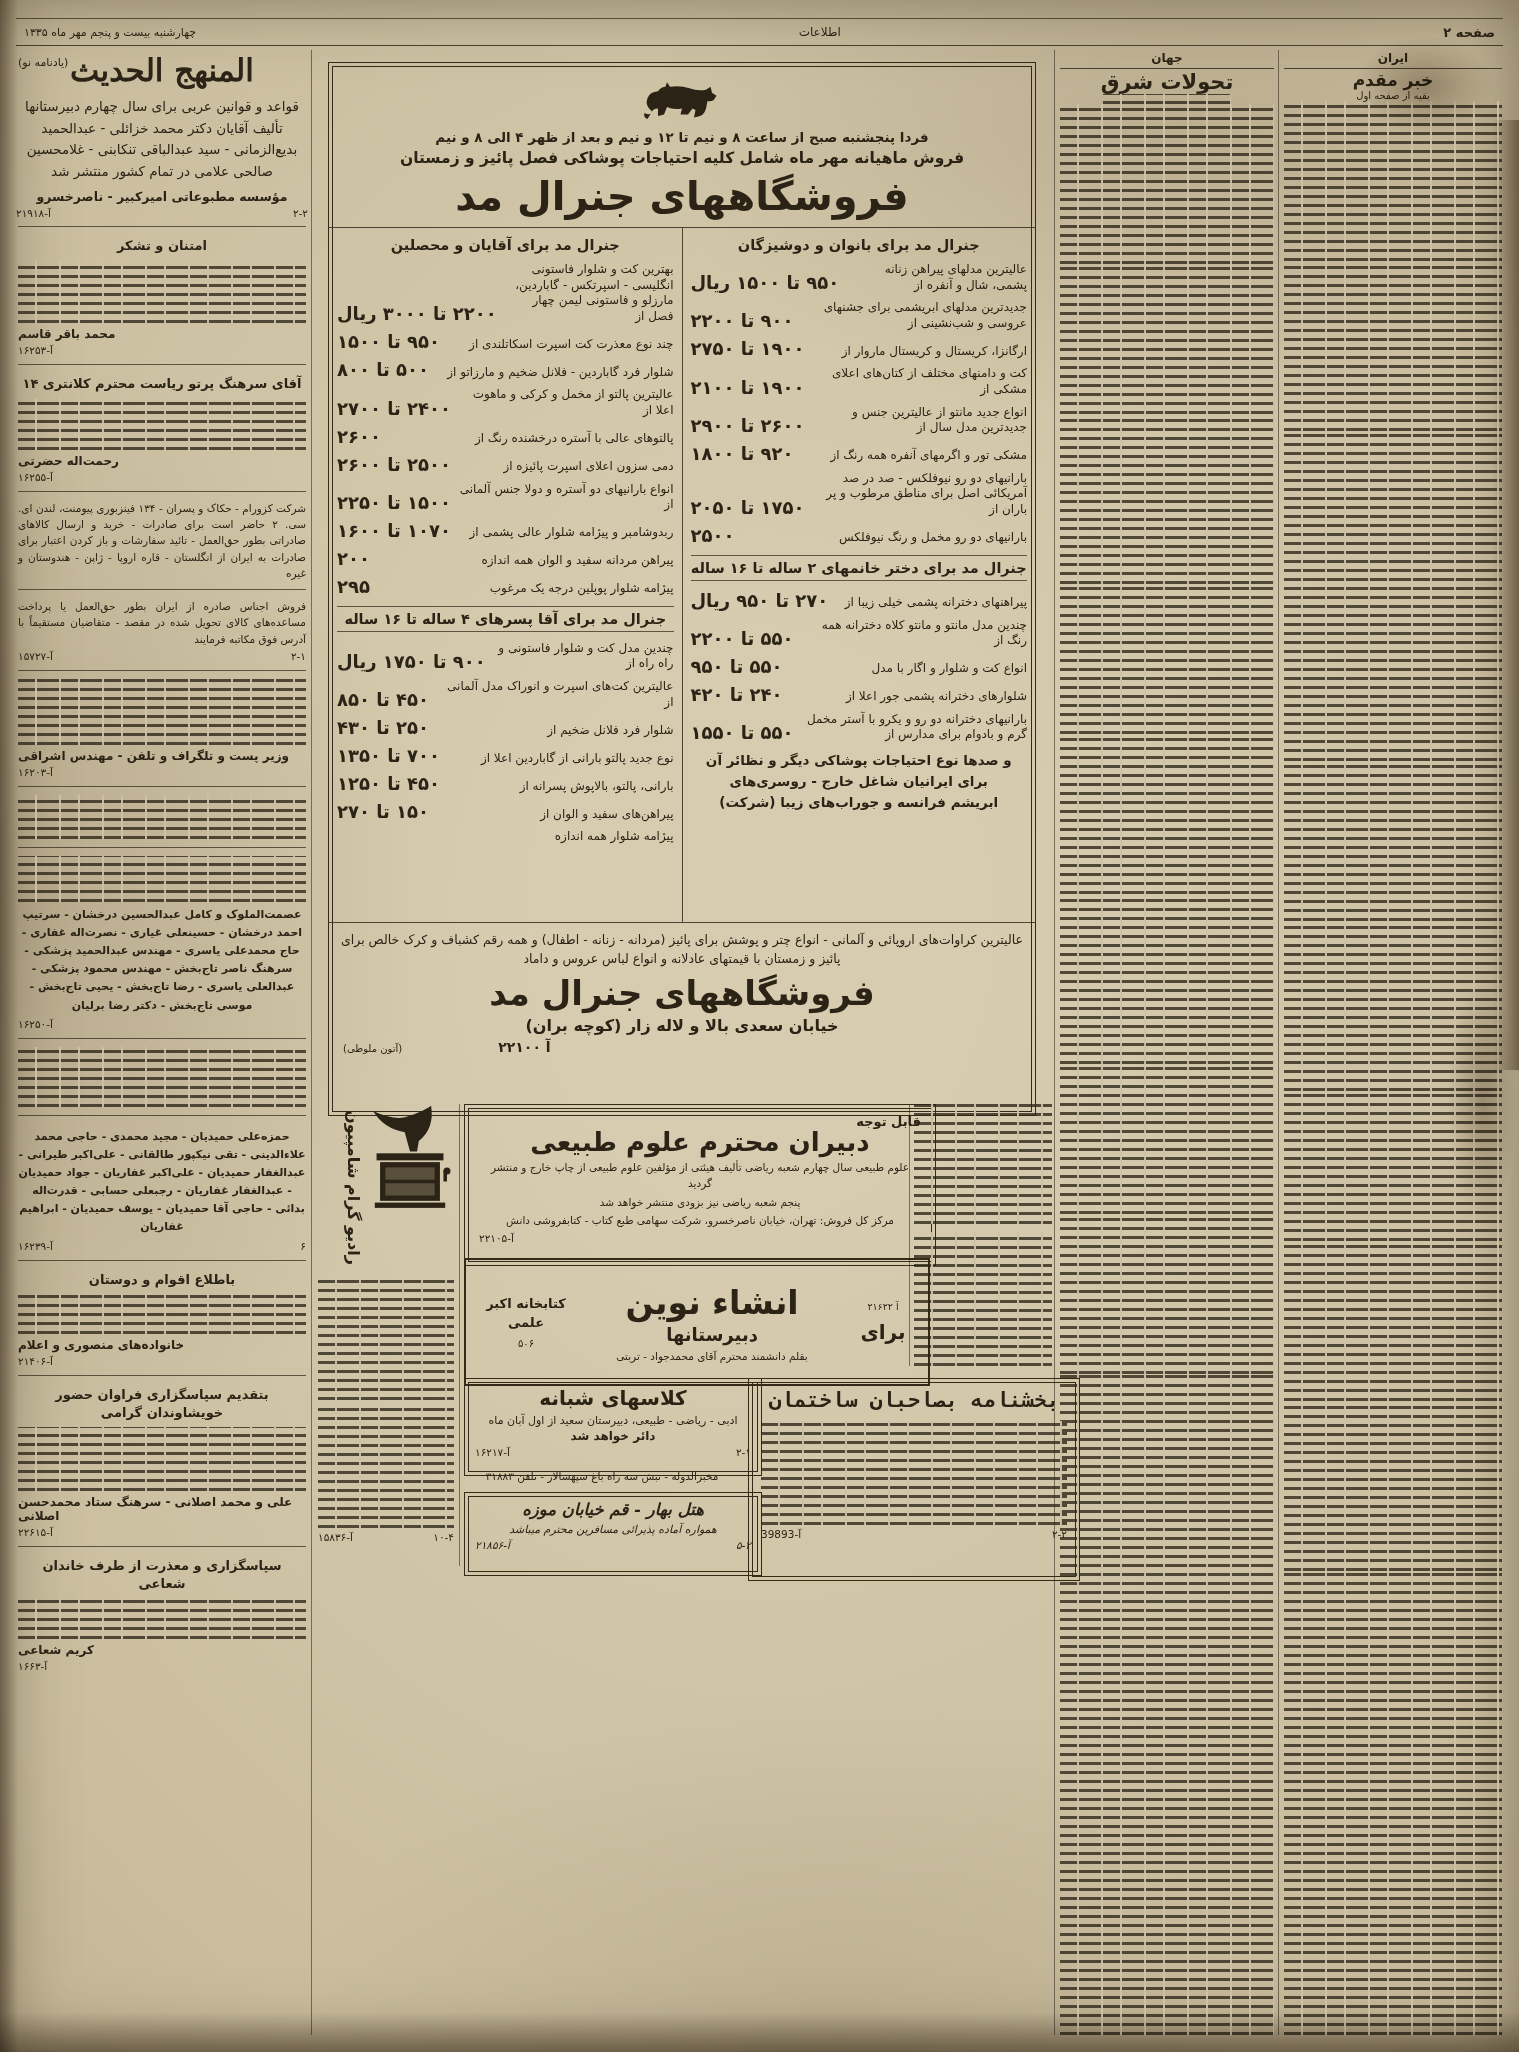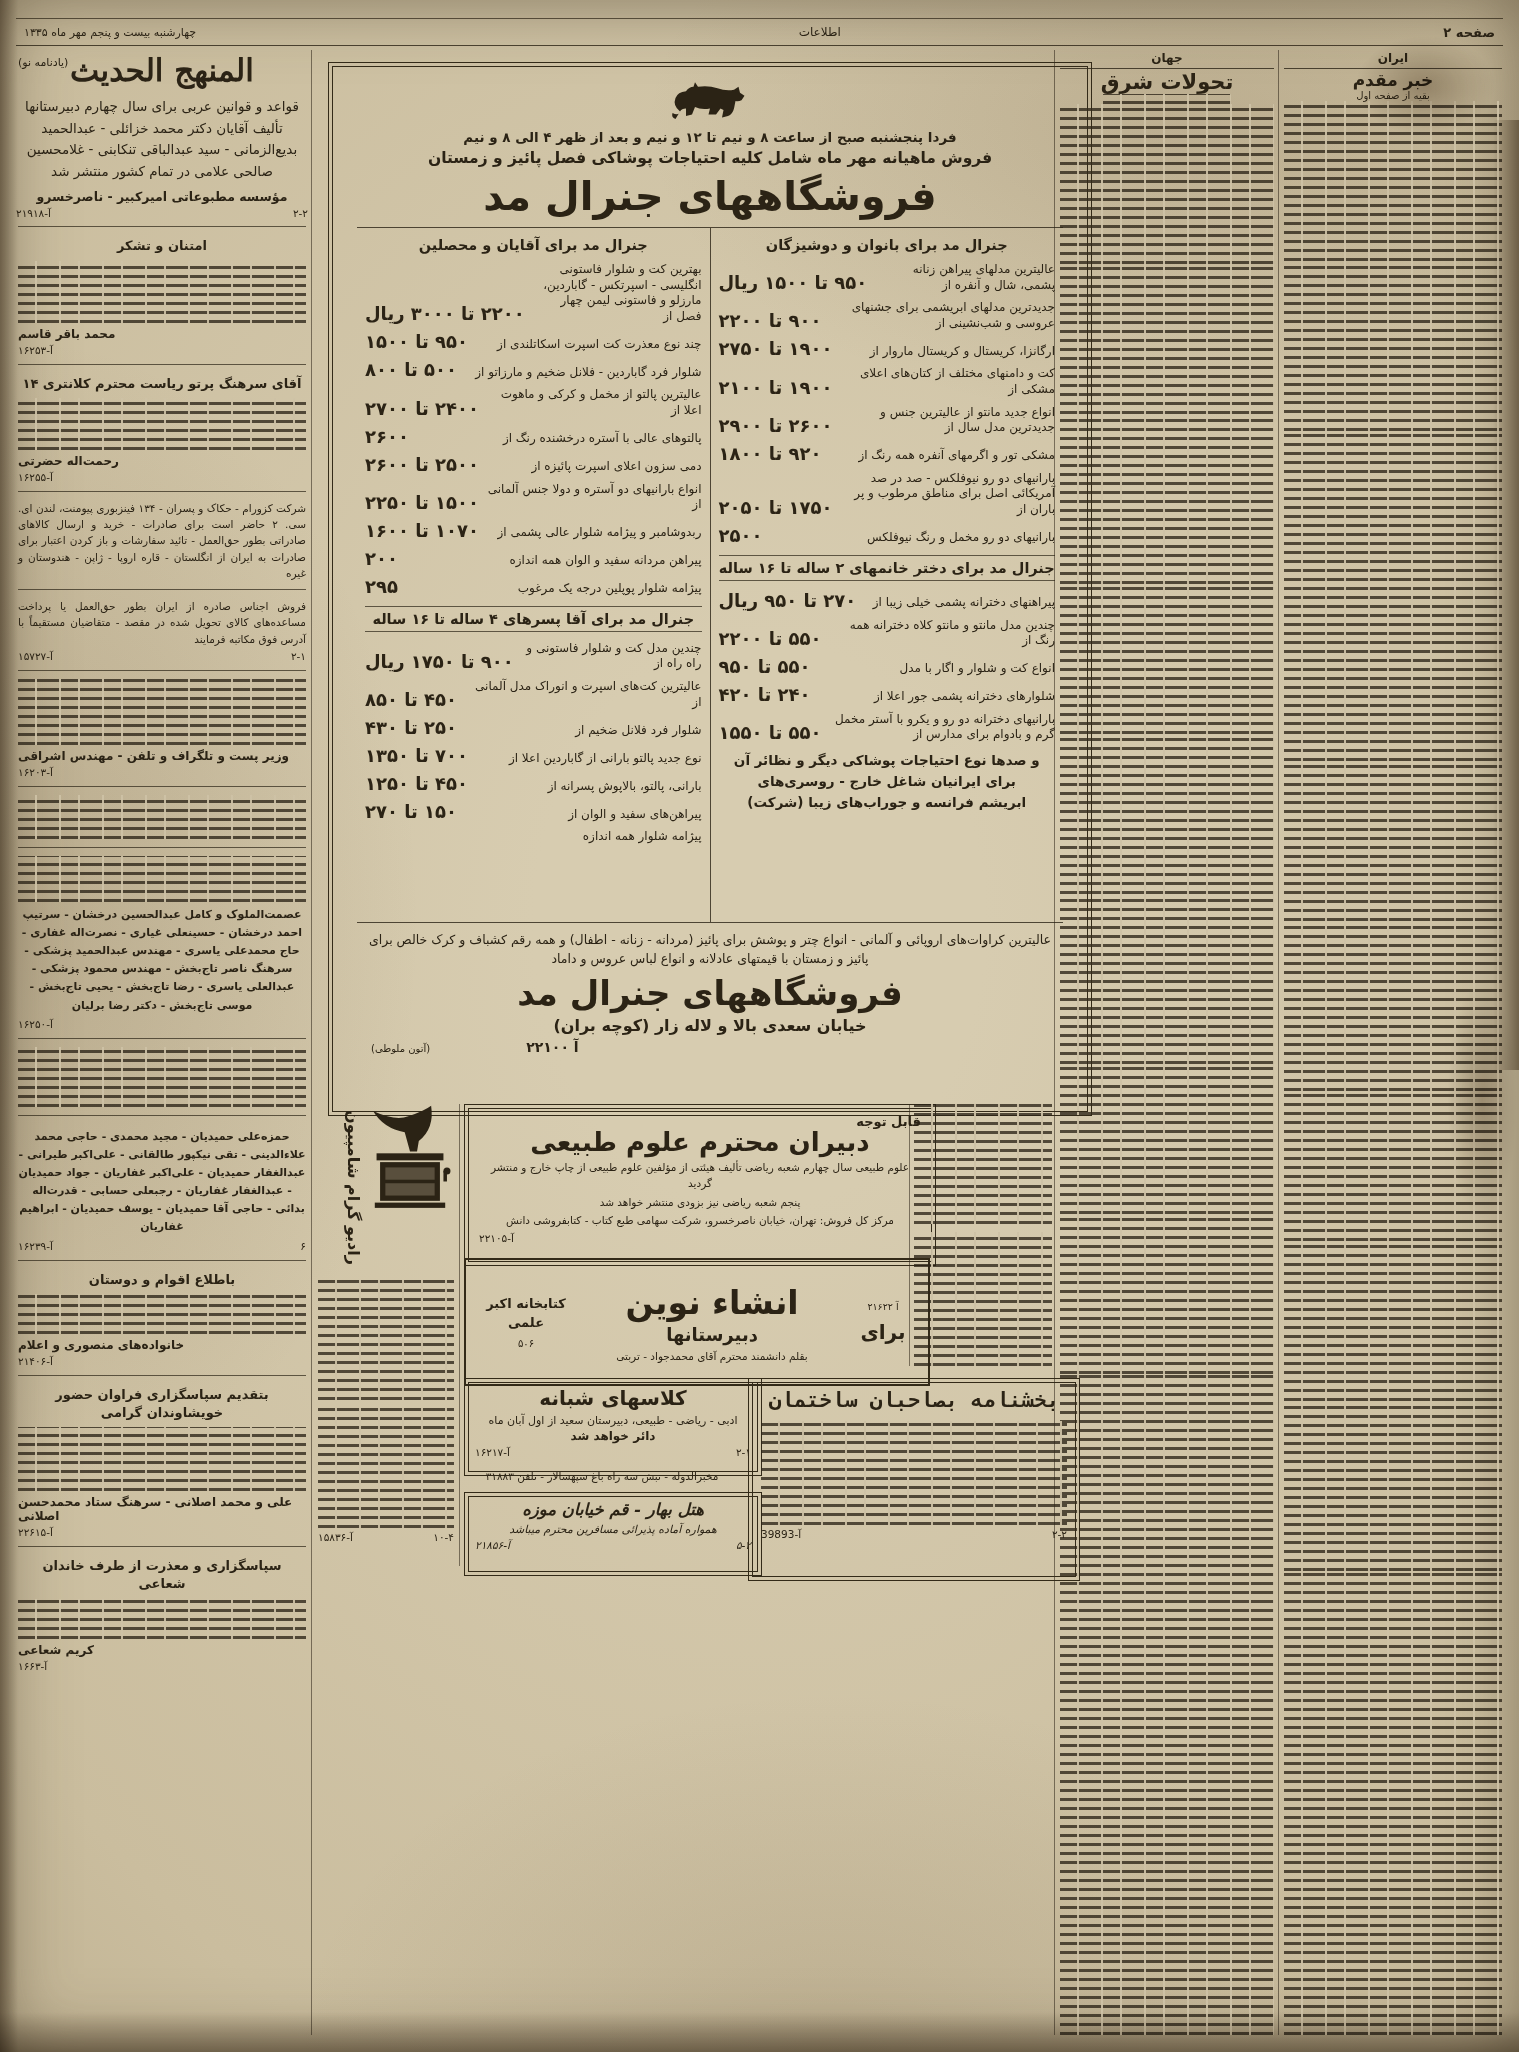--- a/index.html
+++ b/index.html
@@ -40,21 +40,21 @@
   .newscol{position:absolute;display:flex;flex-direction:column;}
   .kicker{font-size:12px;font-weight:bold;text-align:center;border-bottom:1px solid rgba(43,35,21,.8);padding:1px 0 3px;}
   .headline{font-weight:bold;text-align:center;margin-top:1px;}
   .headline.h-iran{font-size:17px;}
   .headline.h-world{font-size:21px;}
   .contnote{font-size:10px;text-align:center;}
   .ft-fill{flex:1;}
   
   .dbox{border:1.5px solid #332a18;}
   .dbox::after{content:"";position:absolute;inset:3px;border:1px solid #332a18;pointer-events:none;}
-  .gm{padding:14px 28px 8px;}
+  .gm{padding:14px 0 8px;}
   .gm-lionrow{text-align:center;height:50px;}
   .gm-line1{font-size:13.5px;font-weight:bold;text-align:center;margin-top:2px;}
   .gm-line2{font-size:15.5px;font-weight:bold;text-align:center;margin-top:4px;}
   .gm-title{font-size:40px;font-weight:bold;text-align:center;margin:6px 0 8px;}
   .gm-cols{display:flex;border-top:1px solid rgba(43,35,21,.8);height:694px;overflow:hidden;}
   .gm-col{width:50%;padding:6px 8px 0;}
   .gm-col:first-child{border-left:1px solid rgba(43,35,21,.8);}
   .gm-colhead{font-weight:bold;font-size:14.5px;text-align:center;margin:3px 0 9px;}
   .pi{display:flex;align-items:flex-end;gap:8px;margin-bottom:7px;}
   .pi-t{flex:1;font-size:12px;line-height:1.3;text-align:right;}

